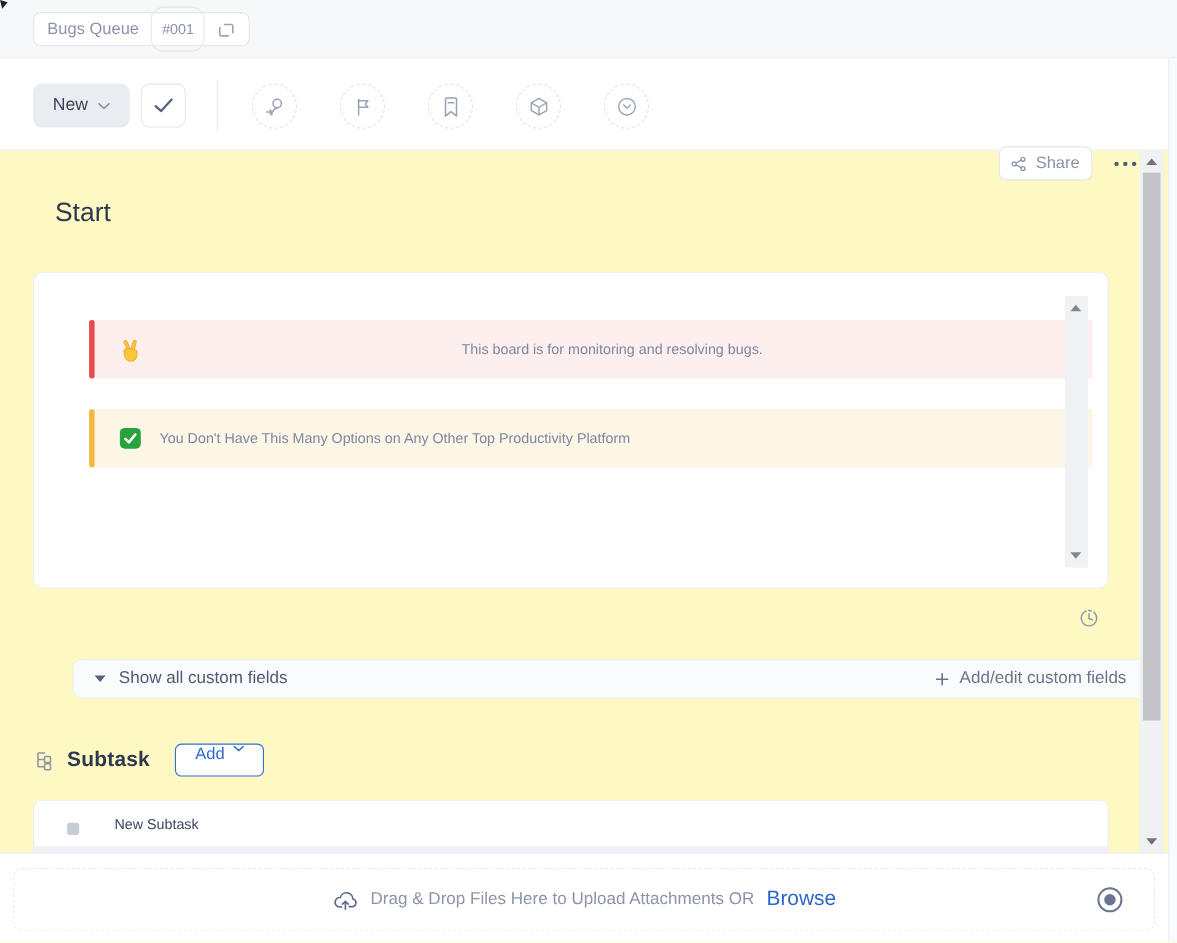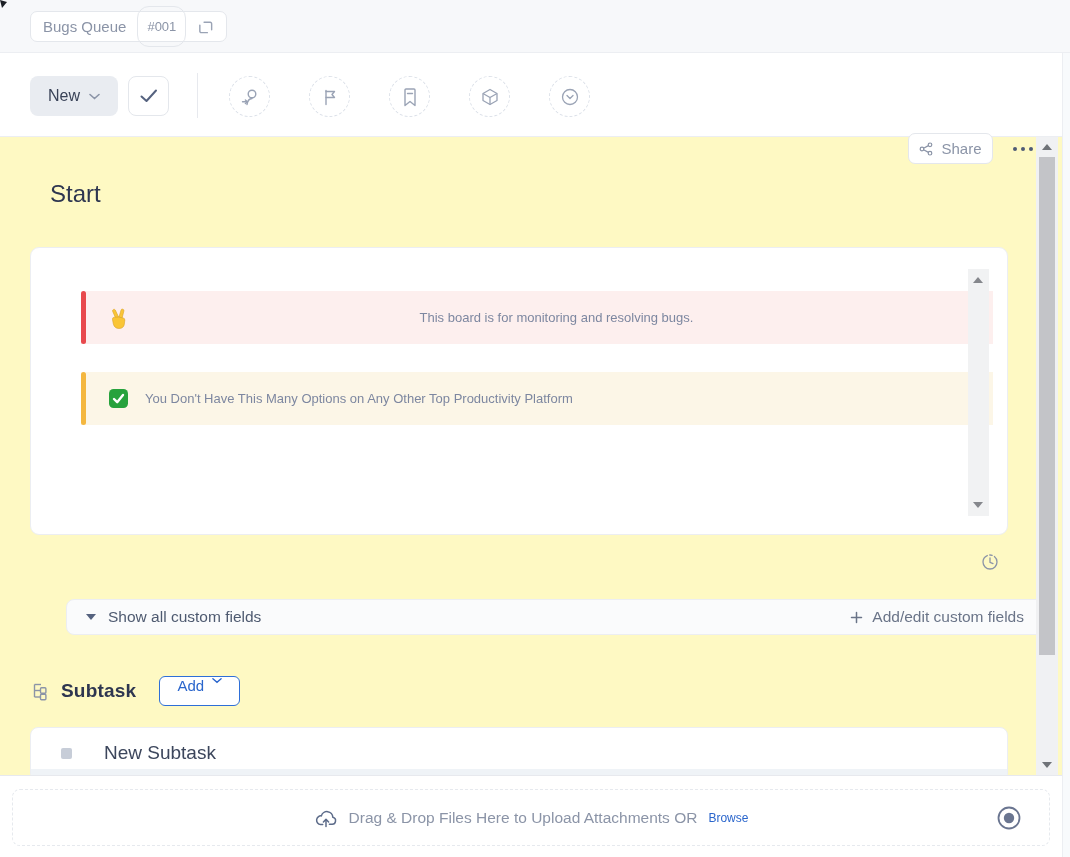--- a/index.html
+++ b/index.html
@@ -82,41 +82,41 @@
   .subtask-title { font-size:19px; font-weight:bold; color:#2e3650; letter-spacing:.2px; }
   .btn-add { margin-left:23px; width:81px; height:30px; background:#fff;
     border:1px solid #2e6fd8; border-radius:6px; cursor:pointer;
     display:flex; align-items:flex-start; justify-content:center; gap:8px;
     font-size:15px; color:#2b66cc; font-family:inherit; }
 
   .subtask-row { position:absolute; left:30px; top:727px; width:978px; height:48px;
     background:#fff; border:1px solid #eceef2; border-radius:8px 8px 0 0; }
   .subtask-bullet { position:absolute; left:30px; top:20px; width:11px; height:11px;
     background:#c7cdd8; border-radius:2px; }
-  .subtask-label { position:absolute; left:73px; top:14px; font-size:19px; color:#3c465c; }
+  .subtask-label { position:absolute; left:73px; top:14px; font-size:13px; color:#3c465c; }
   .subtask-row-shade { position:absolute; left:31px; top:769px; width:976px; height:6px; background:#eff3f7; }
 
   
   .page-scrollbar { position:absolute; left:1036px; top:137px; width:22px; height:638px; background:#f0f1f3; }
   .page-scrollbar .arrow-up { top:7px; left:6px; border-bottom-color:#6f7378; }
   .page-scrollbar .arrow-down { bottom:7px; left:6px; border-top-color:#6f7378; }
   .page-thumb { position:absolute; left:3px; top:20px; width:16px; height:498px; background:#c3c4c8; }
 
   .right-strip { position:absolute; left:1062px; top:53px; width:8px; height:804px;
     background:#f8fafc; border-left:1px solid #eceef2; }
 
   
   .bottom-bar { position:absolute; left:0; top:775px; width:1062px; height:82px;
     background:#fff; border-top:1px solid #e7e9ee; }
   .dropzone { position:absolute; left:12px; top:13px; width:1038px; height:57px;
     border:1px dashed #e6e9ee; border-radius:8px;
     display:flex; align-items:center; justify-content:center; gap:11px; }
   .dropzone .cloud { color:#5c6b89; display:flex; }
   .drop-text { font-size:15.5px; color:#8b94a7; }
-  .browse-link { font-size:12px; color:#2b66cc; cursor:pointer; }
+  .browse-link { font-size:19px; color:#2b66cc; cursor:pointer; }
   .record-btn { position:absolute; left:996px; top:29px; width:26px; height:26px;
     background:none; border:none; cursor:pointer; padding:0; }
 </style>
 </head>
 <body>
 
 <div id="app">
 
   <div class="top-header">
     <svg class="cursor-artifact" width="8" height="9" viewBox="0 0 8 9">

